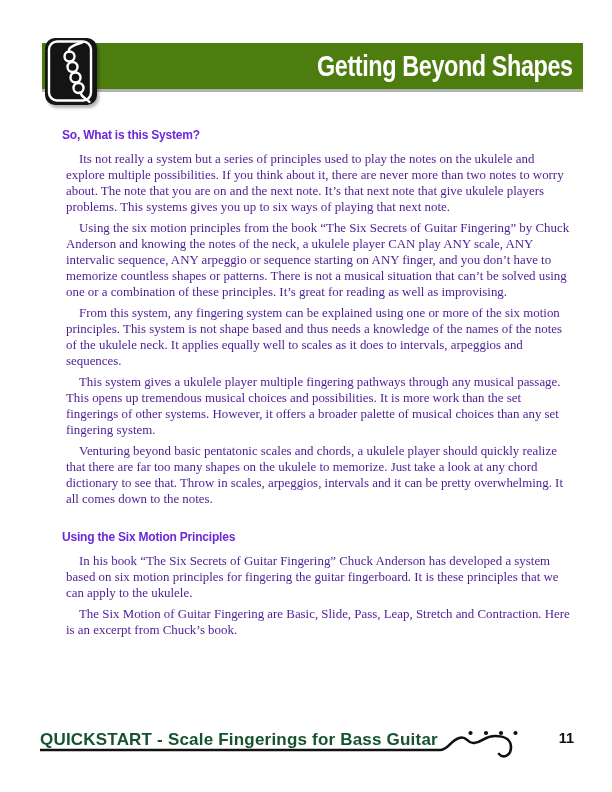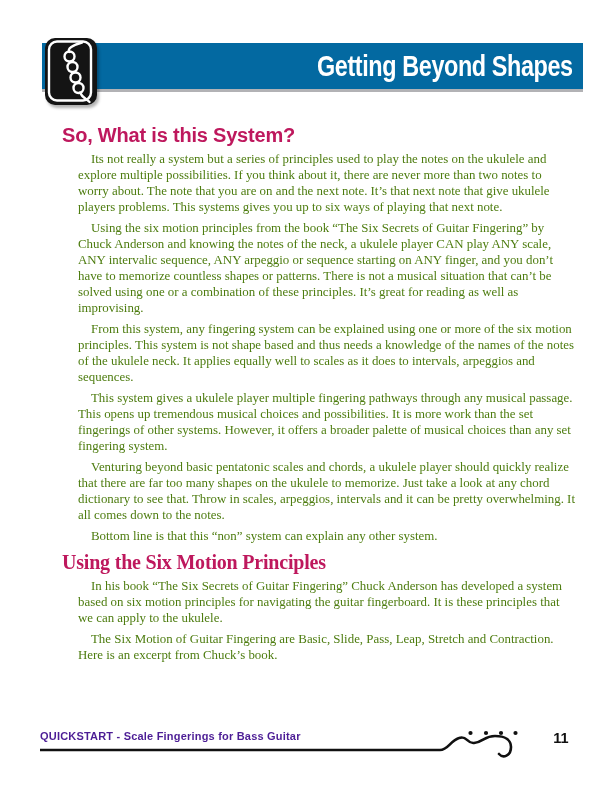--- a/index.html
+++ b/index.html
@@ -8,21 +8,21 @@
     background:#ffffff;
     position:relative;
     font-family:"Liberation Serif", serif;
     overflow:hidden;
   }
   .page{position:absolute;inset:0;width:612px;height:792px;background:#fff;}
 
   
   .header-bar{
     position:absolute;left:42px;top:43px;width:541px;height:46px;
-    background:#0369a1;
+    background:#4d7c0f;
     box-shadow:0 3px 0 #b2b2b5;
     display:flex;align-items:center;justify-content:flex-end;
   }
   .header-title{
     color:#ffffff;
     font-family:"Liberation Sans", sans-serif;
     font-weight:700;
     font-size:30px;
     letter-spacing:-0.5px;
     transform:scaleX(0.78);
@@ -38,53 +38,53 @@
   .header-icon svg{display:block;}
 
   
   .content{
     position:absolute;left:62px;top:126px;width:513px;
     color:#232323;
   }
   .section-heading{
     font-family:"Liberation Sans", sans-serif;
     font-weight:800;
-    font-size:20px;
+    font-size:12px;
     line-height:19px;
     letter-spacing:-0.2px;
-    color:#be185d;
+    color:#6d28d9;
     margin:0 0 6px 0;
   }
-  .section-heading.second{margin-top:9px;font-family:Liberation Serif, serif;}
+  .section-heading.second{margin-top:21px;}
   .content p{
     font-size:12.9px;
     line-height:16px;
-    margin:0 0 5px 16px;
+    margin:0 0 5px 4px;
     text-indent:13px;
-    color:#4d7c0f;
+    color:#4c1d95;
   }
 
   
   .footer-title{
     position:absolute;left:40px;top:730px;
     font-family:"Liberation Sans", sans-serif;
     font-weight:700;
-    font-size:11px;
+    font-size:17px;
     letter-spacing:0.2px;
-    color:#4c1d95;
+    color:#14532d;
     white-space:nowrap;
   }
   .footer-art{position:absolute;left:40px;top:725px;width:492px;height:40px;}
   .footer-page-number{
     position:absolute;left:548px;top:730px;width:26px;
     font-family:"Liberation Sans", sans-serif;
     font-weight:800;
     font-size:14.5px;
     color:#101010;
-    text-align:center;
+    text-align:right;
   }
 </style>
 </head>
 <body>
 
 <div class="page">
 
   <div class="header-bar">
     <span class="header-title">Getting Beyond Shapes</span>
   </div>
@@ -103,25 +103,24 @@
 
   <div class="content">
 
     <h1 class="section-heading">So, What is this System?</h1>
 
     <p>Its not really a system but a series of principles used to play the notes on the ukulele and explore multiple possibilities. If you think about it, there are never more than two notes to worry about. The note that you are on and the next note. It’s that next note that give ukulele players problems. This systems gives you up to six ways of playing that next note.</p>
     <p>Using the six motion principles from the book “The Six Secrets of Guitar Fingering” by Chuck Anderson and knowing the notes of the neck, a ukulele player CAN play ANY scale, ANY intervalic sequence, ANY arpeggio or sequence starting on ANY finger, and you don’t have to memorize countless shapes or patterns. There is not a musical situation that can’t be solved using one or a combination of these principles. It’s great for reading as well as improvising.</p>
     <p>From this system, any fingering system can be explained using one or more of the six motion principles. This system is not shape based and thus needs a knowledge of the names of the notes of the ukulele neck. It applies equally well to scales as it does to intervals, arpeggios and sequences.</p>
     <p>This system gives a ukulele player multiple fingering pathways through any musical passage. This opens up tremendous musical choices and possibilities. It is more work than the set fingerings of other systems. However, it offers a broader palette of musical choices than any set fingering system.</p>
     <p>Venturing beyond basic pentatonic scales and chords, a ukulele player should quickly realize that there are far too many shapes on the ukulele to memorize. Just take a look at any chord dictionary to see that. Throw in scales, arpeggios, intervals and it can be pretty overwhelming. It all comes down to the notes.</p>
-    <p>Bottom line is that this “non” system can explain any other system.</p>
 
     <h1 class="section-heading second">Using the Six Motion Principles</h1>
 
-    <p>In his book “The Six Secrets of Guitar Fingering” Chuck Anderson has developed a system based on six motion principles for navigating the guitar fingerboard. It is these principles that we can apply to the ukulele.</p>
+    <p>In his book “The Six Secrets of Guitar Fingering” Chuck Anderson has developed a system based on six motion principles for fingering the guitar fingerboard. It is these principles that we can apply to the ukulele.</p>
     <p>The Six Motion of Guitar Fingering are Basic, Slide, Pass, Leap, Stretch and Contraction. Here is an excerpt from Chuck’s book.</p>
 
   </div>
 
   <div class="footer-title">QUICKSTART - Scale Fingerings for Bass Guitar</div>
 
   <div class="footer-art">
     <svg width="492" height="40" viewBox="0 0 492 40" aria-hidden="true">
       <path d="M0,25 L400,25 C408,25 410,16 419,13 C427,10 427,19 434,18
                C444,17 444,11 455,11 C465,11 471,15 471,22

